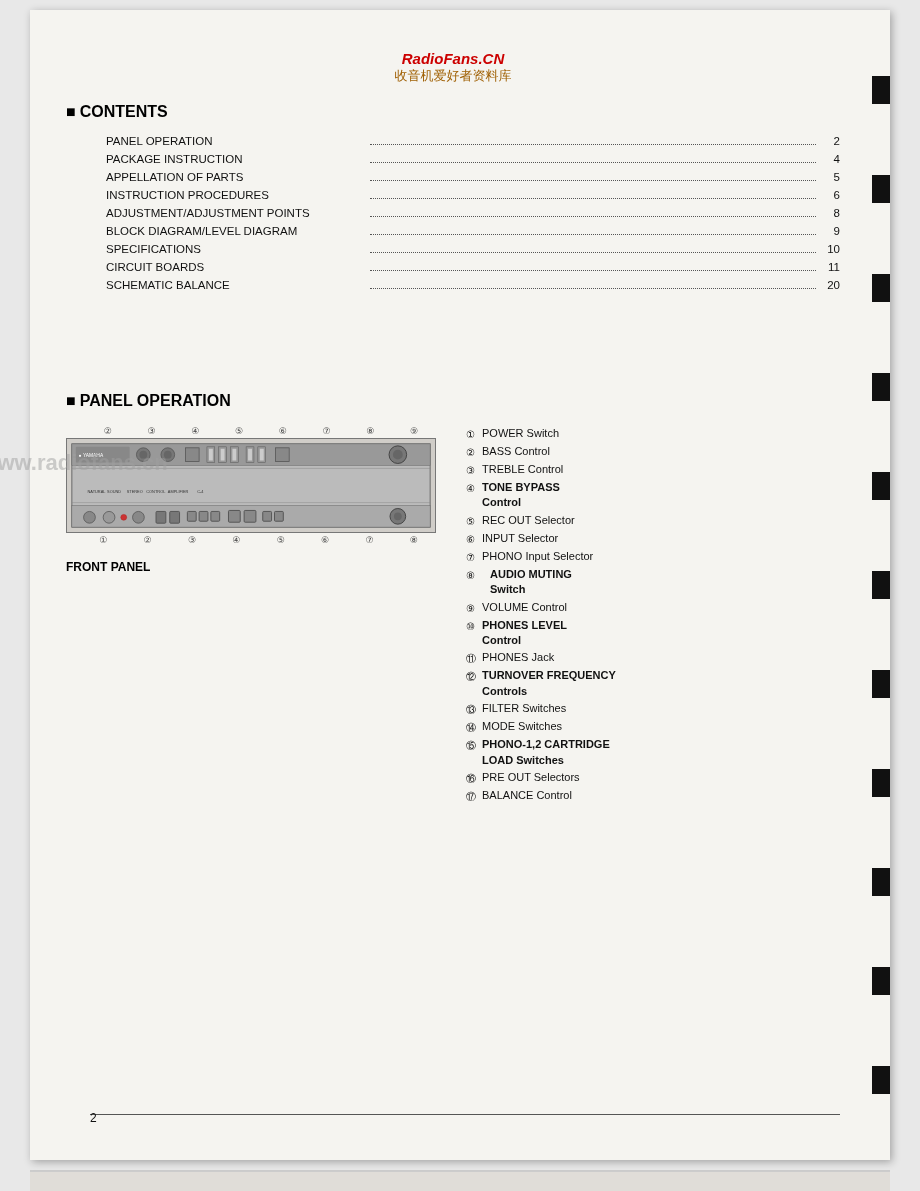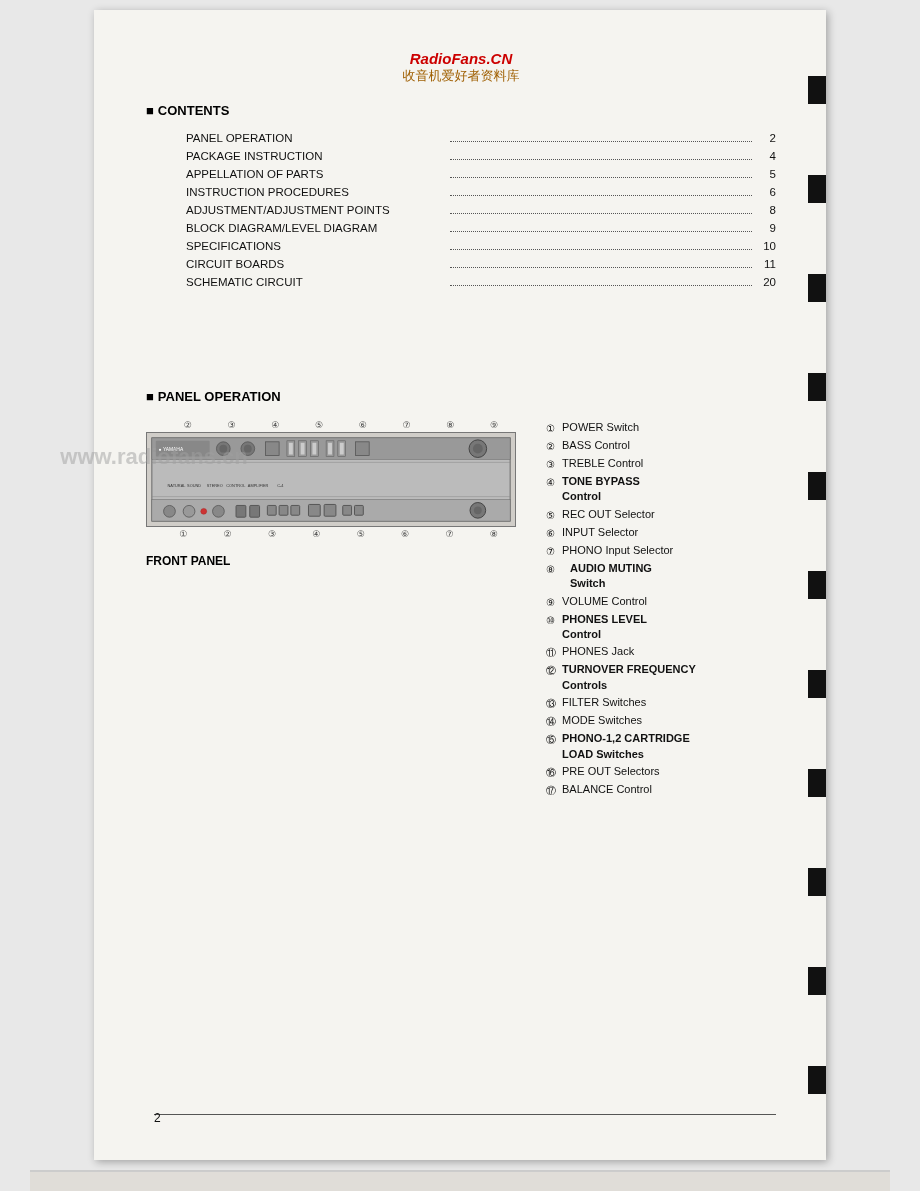--- a/index.html
+++ b/index.html
@@ -4,25 +4,25 @@
   <style>
     * { margin: 0; padding: 0; box-sizing: border-box; }
     body {
       width: 920px;
       min-height: 1191px;
       background: #e8e8e8;
       font-family: 'Times New Roman', Times, serif;
       position: relative;
     }
     .page {
-      width: 732px;
+      width: 860px;
       min-height: 1150px;
       background: #f5f4f0;
       margin: 10px auto;
-      padding: 40px 50px 40px 52px;
+      padding: 40px 50px 40px 36px;
       position: relative;
       box-shadow: 2px 2px 8px rgba(0,0,0,0.3);
     }
     
     .right-bars {
       position: absolute;
       right: 0;
       top: 0;
       width: 18px;
       height: 100%;
@@ -55,21 +55,21 @@
     }
     
     .top-info {
       font-size: 11px;
       color: #333;
       margin-bottom: 18px;
       font-family: Arial, sans-serif;
     }
     
     .section-title {
-      font-size: 13px;
+      font-size: 16px;
       font-weight: bold;
       font-family: Arial, sans-serif;
       margin-bottom: 14px;
       display: flex;
       align-items: center;
     }
     .section-title::before {
       content: '■';
       margin-right: 4px;
     }
@@ -267,21 +267,21 @@
       <span class="contents-label">SPECIFICATIONS</span>
       <span class="contents-dots"></span>
       <span class="contents-page">10</span>
     </div>
     <div class="contents-row">
       <span class="contents-label">CIRCUIT  BOARDS</span>
       <span class="contents-dots"></span>
       <span class="contents-page">11</span>
     </div>
     <div class="contents-row">
-      <span class="contents-label">SCHEMATIC  CIRCUIT</span>
+      <span class="contents-label">SCHEMATIC  BALANCE</span>
       <span class="contents-dots"></span>
       <span class="contents-page">20</span>
     </div>
   </div>
 
   <div class="spacer"></div>
 
   <div class="panel-section">
     <div class="section-title">PANEL  OPERATION</div>
 

